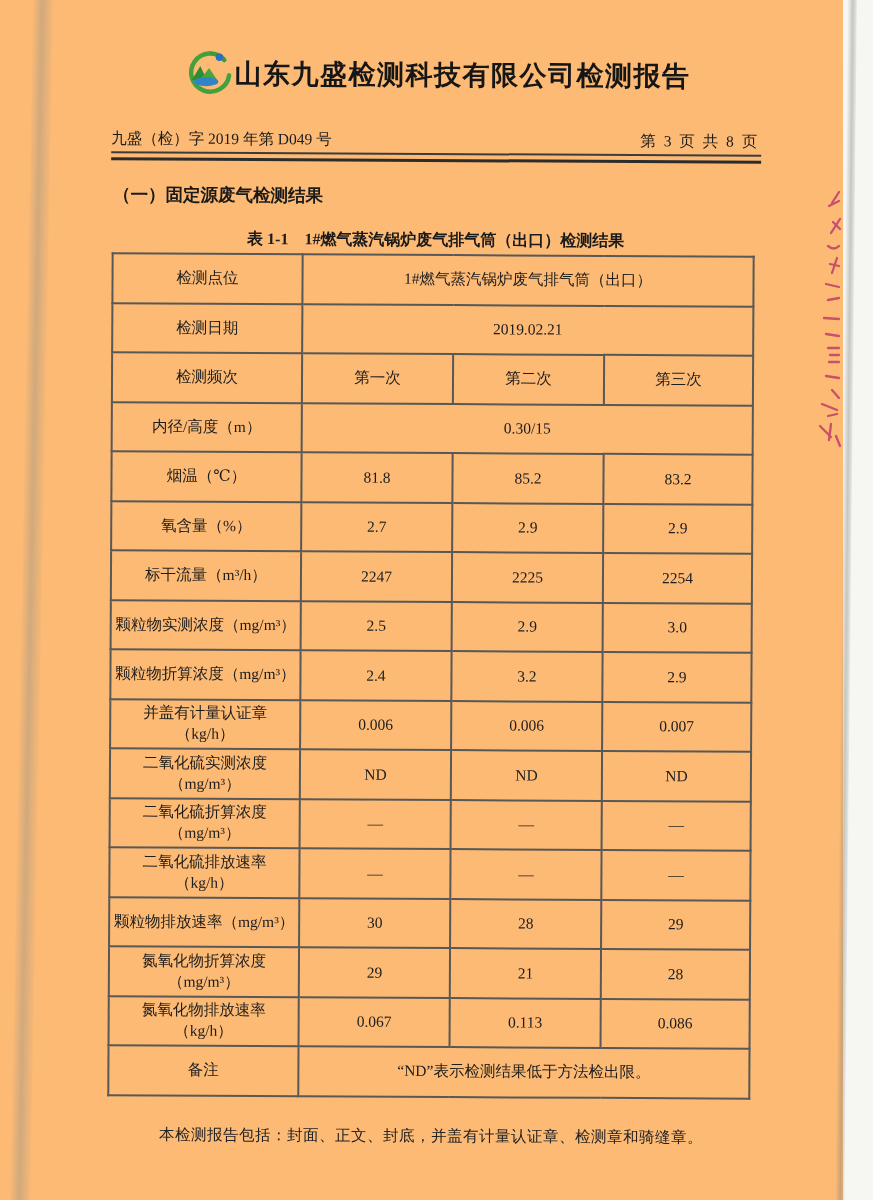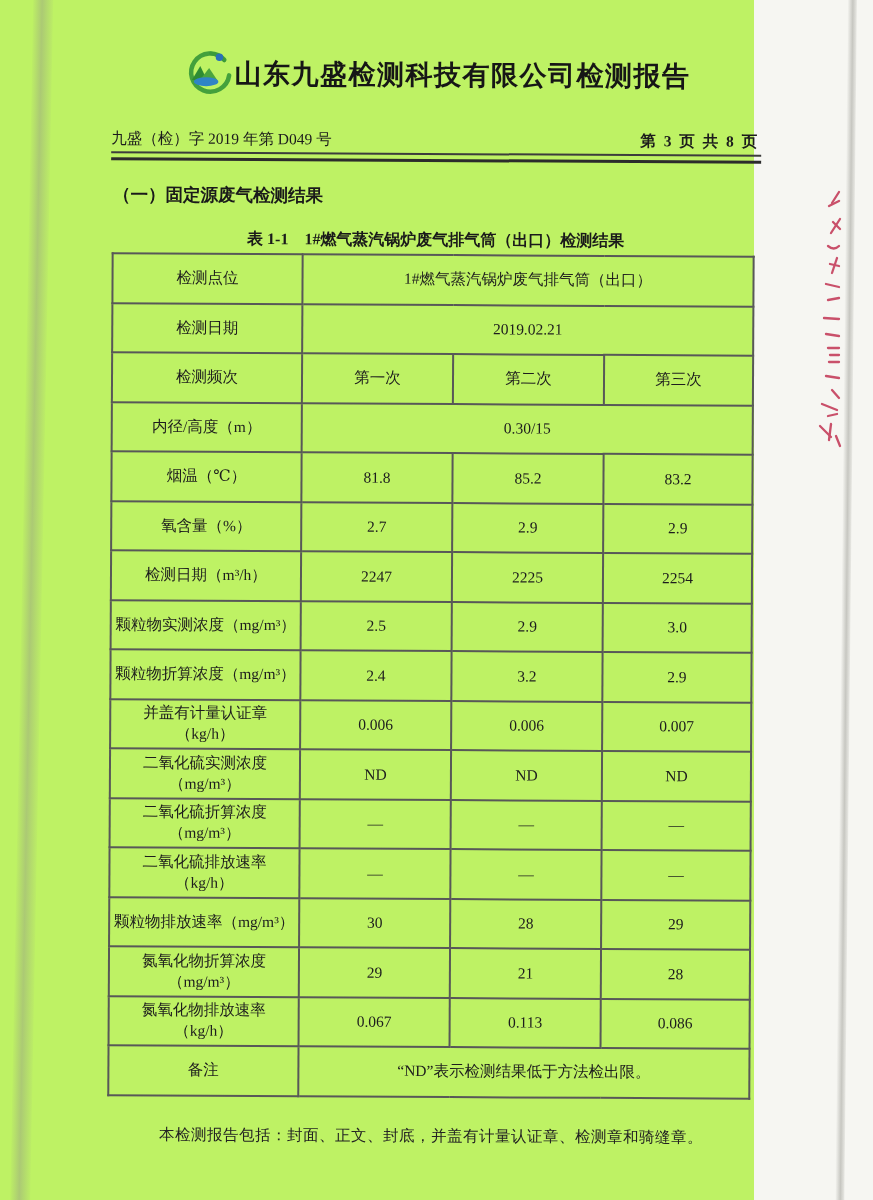--- a/index.html
+++ b/index.html
@@ -2,21 +2,21 @@
 <html><head>
 <meta charset="utf-8">
 <style>
   html,body{margin:0;padding:0;}
   body{
     width:873px;height:1200px;overflow:hidden;
     background:#f6f6f2;
     font-family:"Liberation Serif","DejaVu Serif",serif;
     color:#1c1c1c;
   }
-  .scan{position:relative;width:754px;height:1200px;background:#bef264;}
+  .scan{position:relative;width:843px;height:1200px;background:#fdba74;}
 
   
   .fold-left{
     position:absolute;left:10px;top:-8px;width:20px;height:1216px;
     background:linear-gradient(to right, rgba(142,142,134,0.04), rgba(146,146,138,0.42) 45%, rgba(146,146,138,0.05));
     transform:rotate(1.1deg);transform-origin:bottom center;
   }
   .edge-right{
     position:absolute;left:848px;top:-8px;width:9px;height:1216px;
     background:linear-gradient(to right, rgba(128,128,120,0.02), rgba(128,128,120,0.40) 55%, rgba(150,150,142,0.14));
@@ -32,21 +32,21 @@
   .hdr{display:flex;align-items:center;justify-content:center;margin-top:50px;height:50px;}
   .hdr svg{width:50px;height:47px;flex:0 0 auto;margin-right:2px;}
   .hdr h1{
     margin:0;font-size:27px;font-weight:bold;letter-spacing:1.5px;
     font-family:"Liberation Sans","DejaVu Sans",sans-serif;color:#161616;
   }
   .refrow{
     display:flex;justify-content:space-between;align-items:flex-end;
     margin-top:30px;font-size:15.5px;line-height:20px;
   }
-  .refrow .pagei{font-weight:bold;letter-spacing:2px;padding-right:2px;}
+  .refrow .pagei{font-weight:normal;letter-spacing:2px;padding-right:2px;}
   .rule{margin-top:3px;height:4px;border-top:2px solid #3c3c3c;border-bottom:3px solid #2c2c2c;}
 
   h2.section{
     margin:22px 0 0 2px;font-size:17.5px;font-weight:bold;
     font-family:"Liberation Sans","DejaVu Sans",sans-serif;color:#1a1a1a;
   }
   h3.tabletitle{
     margin:22px 0 3px 0;text-align:center;font-size:16px;font-weight:bold;color:#1a1a1a;
   }
 
@@ -151,21 +151,21 @@
             <td>85.2</td>
             <td>83.2</td>
           </tr>
           <tr>
             <td>氧含量（%）</td>
             <td>2.7</td>
             <td>2.9</td>
             <td>2.9</td>
           </tr>
           <tr>
-            <td>检测日期（m³/h）</td>
+            <td>标干流量（m³/h）</td>
             <td>2247</td>
             <td>2225</td>
             <td>2254</td>
           </tr>
           <tr>
             <td>颗粒物实测浓度（mg/m³）</td>
             <td>2.5</td>
             <td>2.9</td>
             <td>3.0</td>
           </tr>

